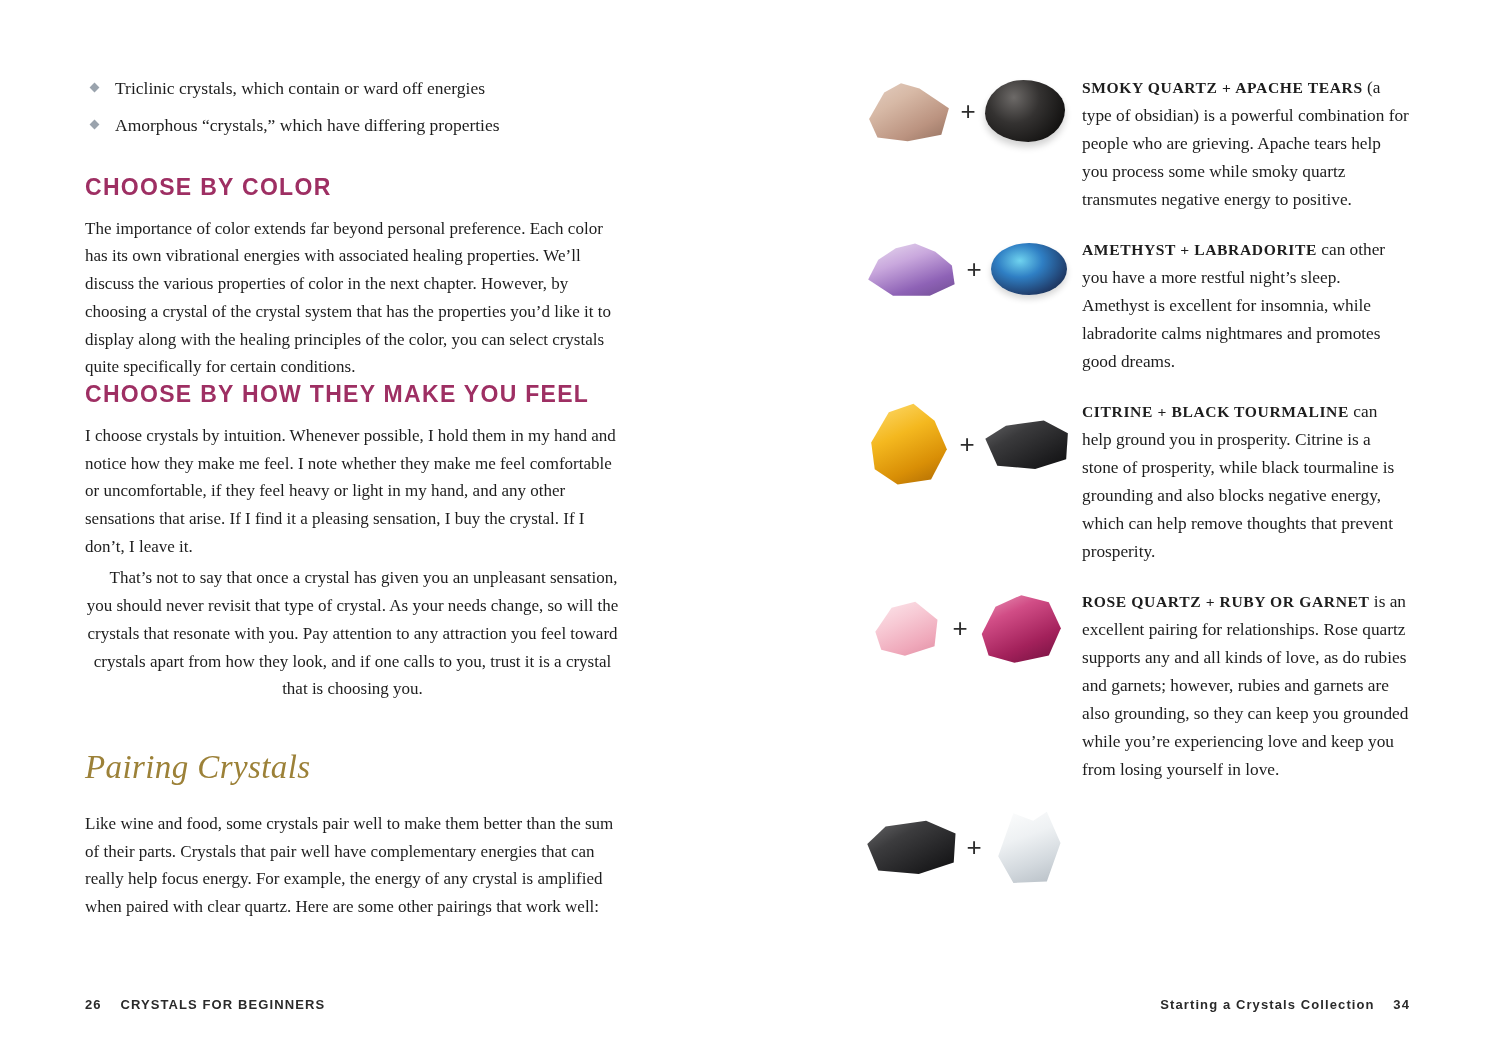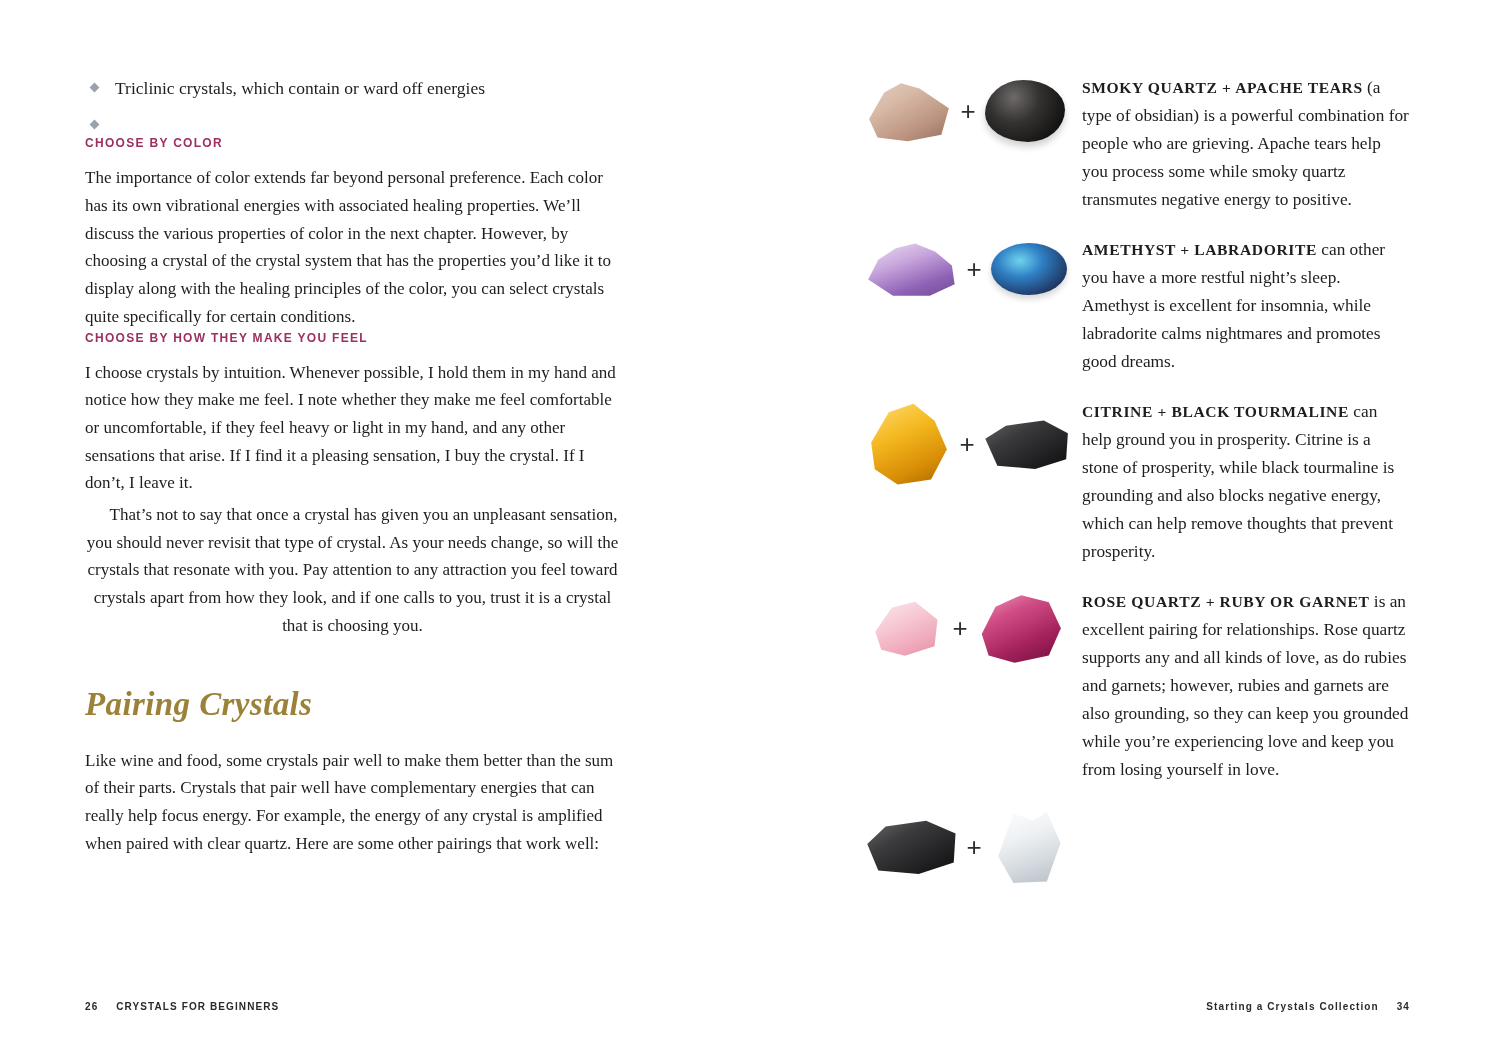--- a/index.html
+++ b/index.html
@@ -47,42 +47,42 @@
     top: 10px;
     width: 7px;
     height: 7px;
     background: #9aa3ad;
     transform: rotate(45deg);
     display: block;
   }
 
   h2.section-head {
     font-family: "Liberation Sans", sans-serif;
-    font-size: 12px;
+    font-size: 23px;
     letter-spacing: 1.3px;
     color: #9e2f63;
     font-weight: bold;
     margin: 0 0 14px 0;
     text-transform: uppercase;
   }
 
   p.body {
     font-size: 17px;
     line-height: 1.63;
     margin: 0 0 0 0;
     text-align: left;
     color: #1d1d1d;
   }
   p.body + p.body { text-indent: 22px; margin-top: 4px; text-align: center; }
   .gap-after { margin-bottom: 30px; }
 
   h1.chapter-title {
     font-family: "Liberation Serif", serif;
     font-style: italic;
-    font-weight: bold;
+    font-weight: normal;
     font-size: 33px;
     color: #9c8138;
     margin: 46px 0 24px 0;
     letter-spacing: 0.4px;
   }
 
   
   .pairing {
     display: flex;
     align-items: flex-start;
@@ -186,21 +186,21 @@
     background: linear-gradient(160deg,#ffffff 0%, #eef1f3 38%, #d3d9de 68%, #b3bbc2 100%);
     clip-path: polygon(30% 4%, 56% 14%, 74% 2%, 92% 44%, 74% 96%, 30% 98%, 10% 62%);
     box-shadow: 0 4px 6px rgba(0,0,0,0.10);
   }
 
   
   .folio {
     position: absolute;
     bottom: 52px;
     font-family: "Liberation Sans", sans-serif;
-    font-size: 10px;
+    font-size: 13px;
     letter-spacing: 1.1px;
     color: #2a2a2a;
   }
   .folio-left { left: 85px; }
   .folio-right { right: 90px; }
   .folio .num { font-weight: bold; }
   .folio .title { font-weight: bold; }
   .folio-left .num { margin-right: 14px; }
   .folio-right .num { margin-left: 14px; }
 </style>
@@ -211,20 +211,21 @@
 
   <div class="page page-left">
 
     <ul class="bullet-list">
       <li>
         <span class="diamond"></span>
         <span>Triclinic crystals, which contain or ward off energies</span>
       </li>
       <li>
         <span class="diamond"></span>
+        <span>Amorphous “crystals,” which have differing properties</span>
       </li>
     </ul>
 
     <h2 class="section-head">CHOOSE BY COLOR</h2>
     <p class="body gap-after">The importance of color extends far beyond personal preference. Each color has its own vibrational energies with associated healing properties. We’ll discuss the various properties of color in the next chapter. However, by choosing a crystal of the crystal system that has the properties you’d like it to display along with the healing principles of the color, you can select crystals quite specifically for certain conditions.</p>
 
     <h2 class="section-head">CHOOSE BY HOW THEY MAKE YOU FEEL</h2>
     <p class="body">I choose crystals by intuition. Whenever possible, I hold them in my hand and notice how they make me feel. I note whether they make me feel comfortable or uncomfortable, if they feel heavy or light in my hand, and any other sensations that arise. If I find it a pleasing sensation, I buy the crystal. If I don’t, I leave it.</p>
     <p class="body">That’s not to say that once a crystal has given you an unpleasant sensation, you should never revisit that type of crystal. As your needs change, so will the crystals that resonate with you. Pay attention to any attraction you feel toward crystals apart from how they look, and if one calls to you, trust it is a crystal that is choosing you.</p>
 

